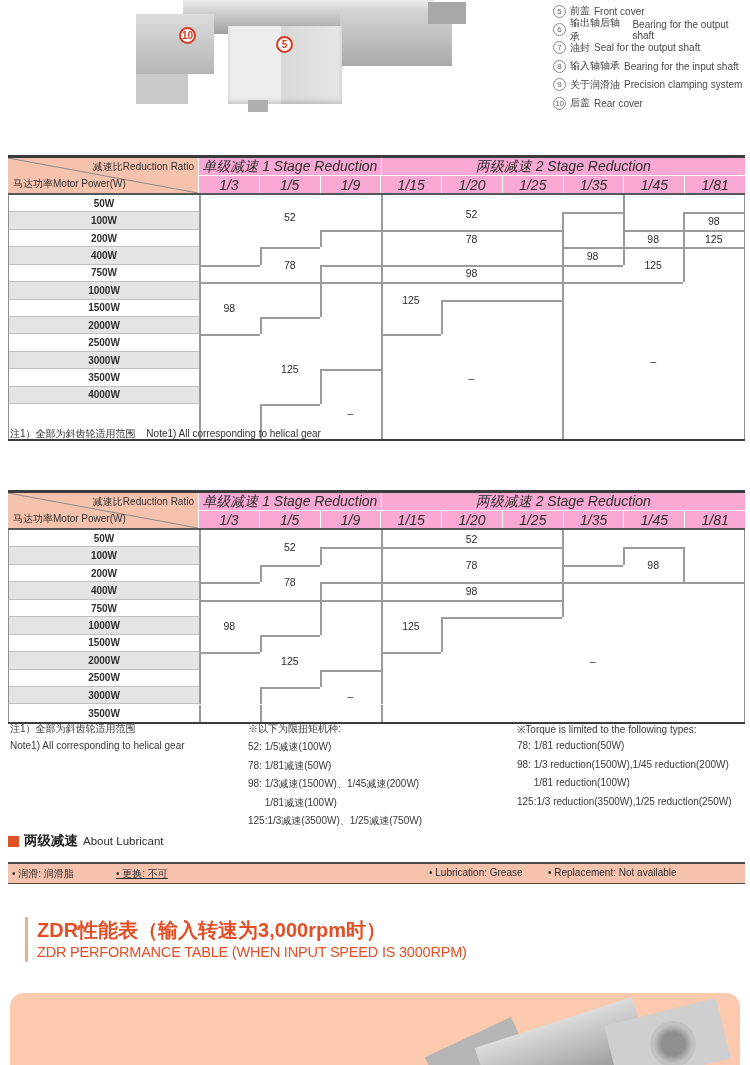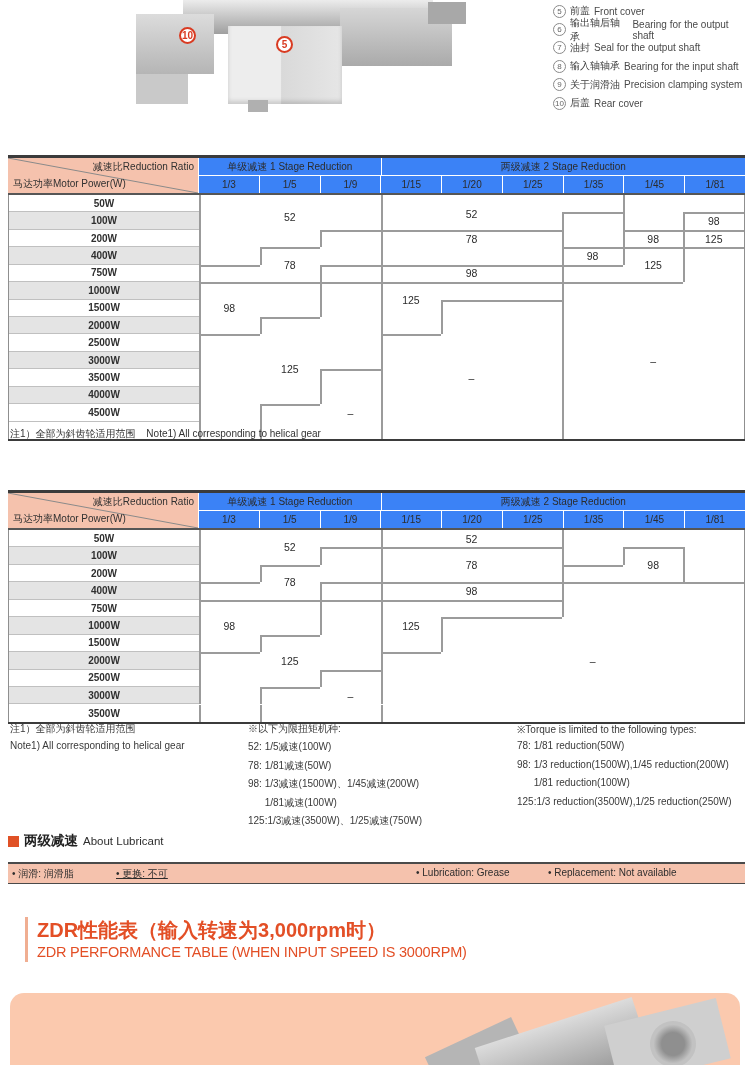--- a/index.html
+++ b/index.html
@@ -31,41 +31,41 @@
   
   .rtable{position:absolute;left:8px;width:737px;border-top:3px solid #3b3b3b;
           border-bottom:2px solid #3b3b3b;background:#fff;}
   .thead{display:flex;gap:1px;background:#fff;border-bottom:2px solid #565656;}
   .diag{position:relative;flex:0 0 190px;background:#f5c2ad;}
   .diag svg{position:absolute;left:0;top:0;}
   .diag .tr{position:absolute;right:4px;top:2px;font-size:10px;}
   .diag .bl{position:absolute;left:5px;bottom:2px;font-size:10px;}
   .hcol{flex:1;display:flex;flex-direction:column;gap:1px;}
   .hrow{display:flex;gap:1px;height:17px;}
-  .hcell{background:#3b82f6;display:flex;align-items:center;justify-content:center;
-         font-size:10px;color:#2c2c2c;}
+  .hcell{background:#f9a8d4;display:flex;align-items:center;justify-content:center;
+         font-size:14px;color:#2c2c2c;font-style:italic;}
   .tbody{position:relative;border-left:1px solid #8f8f8f;border-right:1px solid #8f8f8f;}
   .plab{position:absolute;display:flex;align-items:center;justify-content:center;
         font-size:10px;font-weight:bold;color:#2f2f2f;box-sizing:border-box;}
   .bcell{position:absolute;box-sizing:border-box;}
   .rlab{position:absolute;transform:translate(-50%,-50%);font-size:10.5px;color:#2b2b2b;}
 
   .tnote{position:absolute;left:10px;font-size:10px;color:#333;}
 
   
   .ncol{position:absolute;font-size:10px;color:#3a3a3a;}
   .ncol div{height:18.4px;white-space:pre;}
 
   
   .lub{position:absolute;left:8px;top:862px;width:737px;height:19px;background:#f5c2ad;
        border-top:2px solid #4a4a4a;border-bottom:1px solid #4a4a4a;font-size:10px;color:#2d2d2d;}
   .lub span{position:absolute;top:3px;}
   .lub span:nth-child(1){left:4px;}
   .lub span:nth-child(2){left:108px;text-decoration:underline;}
-  .lub span:nth-child(3){left:408px;}
+  .lub span:nth-child(3){left:421px;}
   .lub span:nth-child(4){left:540px;}
 
   
   .zdr{position:absolute;left:25px;top:917px;border-left:3px solid #f0ae92;padding-left:9px;}
   .zdr .l1{font-size:20px;font-weight:bold;color:#e34f26;line-height:26px;}
   .zdr .l2{font-size:14.5px;color:#e34f26;line-height:19px;letter-spacing:-0.2px;}
 
   
   .panel{position:absolute;left:10px;top:993px;width:730px;height:72px;background:#fbc9ae;
          border-radius:14px 14px 0 0;overflow:hidden;}
@@ -155,21 +155,20 @@
         <div class="plab" style="left: 0px; top: 34.86px; width: 190px; height: 17.43px; background: rgb(255, 255, 255); border-bottom: 1px solid rgb(192, 192, 192);">200W</div>
         <div class="plab" style="left: 0px; top: 52.29px; width: 190px; height: 17.43px; background: rgb(228, 228, 228); border-bottom: 1px solid rgb(192, 192, 192);">400W</div>
         <div class="plab" style="left: 0px; top: 69.72px; width: 190px; height: 17.43px; background: rgb(255, 255, 255); border-bottom: 1px solid rgb(192, 192, 192);">750W</div>
         <div class="plab" style="left: 0px; top: 87.15px; width: 190px; height: 17.43px; background: rgb(228, 228, 228); border-bottom: 1px solid rgb(192, 192, 192);">1000W</div>
         <div class="plab" style="left: 0px; top: 104.58px; width: 190px; height: 17.43px; background: rgb(255, 255, 255); border-bottom: 1px solid rgb(192, 192, 192);">1500W</div>
         <div class="plab" style="left: 0px; top: 122.01px; width: 190px; height: 17.43px; background: rgb(228, 228, 228); border-bottom: 1px solid rgb(192, 192, 192);">2000W</div>
         <div class="plab" style="left: 0px; top: 139.44px; width: 190px; height: 17.43px; background: rgb(255, 255, 255); border-bottom: 1px solid rgb(192, 192, 192);">2500W</div>
         <div class="plab" style="left: 0px; top: 156.87px; width: 190px; height: 17.43px; background: rgb(228, 228, 228); border-bottom: 1px solid rgb(192, 192, 192);">3000W</div>
         <div class="plab" style="left: 0px; top: 174.3px; width: 190px; height: 17.43px; background: rgb(255, 255, 255); border-bottom: 1px solid rgb(192, 192, 192);">3500W</div>
         <div class="plab" style="left: 0px; top: 191.73px; width: 190px; height: 17.43px; background: rgb(228, 228, 228); border-bottom: 1px solid rgb(192, 192, 192);">4000W</div>
-        <div class="plab" style="left: 0px; top: 209.16px; width: 190px; height: 17.43px; background: rgb(255, 255, 255); border-bottom: 1px solid rgb(192, 192, 192);">4500W</div>
         <div class="bcell" style="left: 190px; top: 0px; width: 60.5556px; height: 17.43px; border-left: 2px solid rgb(155, 155, 155);"></div>
         <div class="bcell" style="left: 250.556px; top: 0px; width: 60.5556px; height: 17.43px;"></div>
         <div class="bcell" style="left: 311.111px; top: 0px; width: 60.5556px; height: 17.43px;"></div>
         <div class="bcell" style="left: 371.667px; top: 0px; width: 60.5556px; height: 17.43px; border-left: 2px solid rgb(155, 155, 155);"></div>
         <div class="bcell" style="left: 432.222px; top: 0px; width: 60.5556px; height: 17.43px;"></div>
         <div class="bcell" style="left: 492.778px; top: 0px; width: 60.5556px; height: 17.43px;"></div>
         <div class="bcell" style="left: 553.333px; top: 0px; width: 60.5556px; height: 17.43px;"></div>
         <div class="bcell" style="left: 613.889px; top: 0px; width: 60.5556px; height: 17.43px; border-left: 2px solid rgb(155, 155, 155);"></div>
         <div class="bcell" style="left: 674.444px; top: 0px; width: 60.5556px; height: 17.43px;"></div>
         <div class="bcell" style="left: 190px; top: 17.43px; width: 60.5556px; height: 17.43px; border-left: 2px solid rgb(155, 155, 155);"></div>

